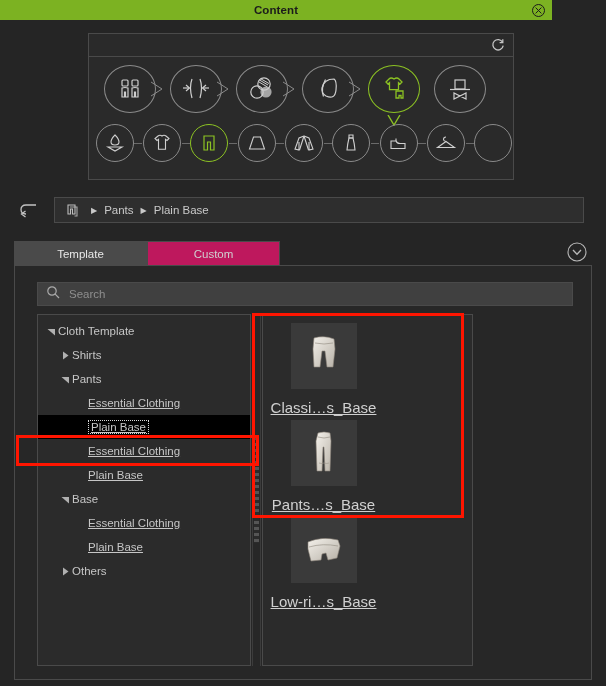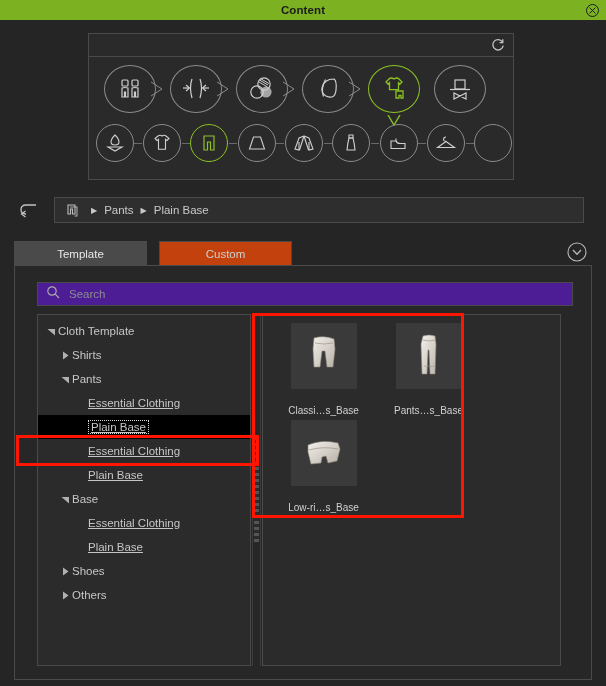--- a/index.html
+++ b/index.html
@@ -6,21 +6,21 @@
   html, body {
     width: 606px; height: 686px;
     background: #252525;
     font-family: "Liberation Sans", sans-serif;
     overflow: hidden;
     color: #c8c8c8;
   }
 
   
   .titlebar {
-    position: absolute; left: 0; top: 0; width: 606px; height: 20px;
+    position: absolute; left: 0; top: 0; width: 552px; height: 20px;
     background: #7cb222;
     display: flex; align-items: center; justify-content: center;
   }
   .titlebar-title {
     font-size: 11.5px; font-weight: bold; color: #1b1b1b;
     letter-spacing: .1px;
   }
   .titlebar-close {
     position: absolute; right: 6px; top: 3px;
     width: 15px; height: 15px;
@@ -85,54 +85,54 @@
     border: 1px solid #4a4a4a; background: #2e2e2e;
     display: flex; align-items: center; padding-left: 9px;
     font-size: 11.5px; color: #c9c9c9;
   }
   .bc-sep { margin: 0 7px; color: #c9c9c9; font-size: 8px; }
   .bc-icon { margin-right: 4px; display:flex; align-items:center; }
 
   
   .tabs {
     position: absolute; left: 14px; top: 240px;
-    display: flex; align-items: flex-end; height: 26px; gap: 12px;
+    display: flex; align-items: flex-end; height: 26px;
   }
   .tab {
     height: 25px; width: 133px;
     display: flex; align-items: center; justify-content: center;
     font-size: 11.5px; color: #d0d0d0; cursor: pointer;
     border: 1px solid #4a4a4a; border-bottom: none;
-    background: #c2410c;
+    background: #be185d;
   }
   .tab.active { background: #4a4a4a; color: #e8e8e8; }
   .collapse-btn {
     position: absolute; right: 18px; top: 241px;
     width: 22px; height: 22px; cursor: pointer;
   }
 
   
   .content-panel {
     position: absolute; left: 14px; top: 265px;
     width: 578px; height: 415px;
     border: 1px solid #4a4a4a; background: #272727;
   }
   .search-box {
     position: absolute; left: 22px; top: 16px;
     width: 536px; height: 24px;
-    border: 1px solid #4a4a4a; background: #4c1d95;
+    border: 1px solid #4a4a4a; background: #404040;
     display: flex; align-items: center; padding-left: 8px;
   }
   .search-input-txt {
     margin-left: 9px; font-size: 11.5px; color: #8e8e8e;
   }
 
   .split {
     position: absolute; left: 22px; top: 48px;
-    width: 524px; height: 352px; display: flex; align-items: center;
+    width: 436px; height: 352px; display: flex; align-items: center;
   }
   .tree-pane {
     width: 214px; height: 100%;
     border: 1px solid #4a4a4a; background: #2b2b2b;
     overflow: hidden; position: relative;
   }
   .tree-list { padding-top: 4px; }
   .tree-item {
     height: 24px; display: flex; align-items: center;
     font-size: 11.5px; color: #c6c6c6; cursor: pointer;
@@ -178,22 +178,23 @@
     width: 101px; margin: 0 2px 4px 2px;
     display: flex; flex-direction: column; align-items: center;
     cursor: pointer;
   }
   .thumb-img {
     width: 66px; height: 66px; background: #3a3a3a;
     display: flex; align-items: center; justify-content: center;
     overflow: hidden;
   }
   .thumb-label {
-    margin-top: 16px; font-size: 10px; color: #d0d0d0;
+    margin-top: 10px; font-size: 15px; color: #d0d0d0;
     white-space: nowrap;
+    text-decoration: underline;
   }
 
   
   .annot {
     position: absolute; border: 3px solid #ff1500;
     pointer-events: none; z-index: 50;
   }
   .annot-tree { left: 16px; top: 435px; width: 243px; height: 31px; }
   .annot-grid { left: 252px; top: 313px; width: 212px; height: 205px; }
 </style>
@@ -496,28 +497,20 @@
           <div class="tree-item lvl2">
             <span class="twisty"></span>
             <span class="label-box">Plain Base</span>
           </div>
           <div class="tree-item lvl1">
             <span class="twisty">
               <svg width="9" height="9" viewBox="0 0 9 9">
                 <path d="M2 0.5 L7.5 4.5 L2 8.5 Z" fill="#b0b0b0"></path>
               </svg>
             </span>
-            <span class="label-box">Shoes</span>
-          </div>
-          <div class="tree-item lvl1">
-            <span class="twisty">
-              <svg width="9" height="9" viewBox="0 0 9 9">
-                <path d="M2 0.5 L7.5 4.5 L2 8.5 Z" fill="#b0b0b0"></path>
-              </svg>
-            </span>
             <span class="label-box">Others</span>
           </div>
         </div>
     </div>
 
     <div class="splitter">
       <div class="rail"></div>
       <div class="grip"></div>
       <div class="rail2"></div>
     </div>

